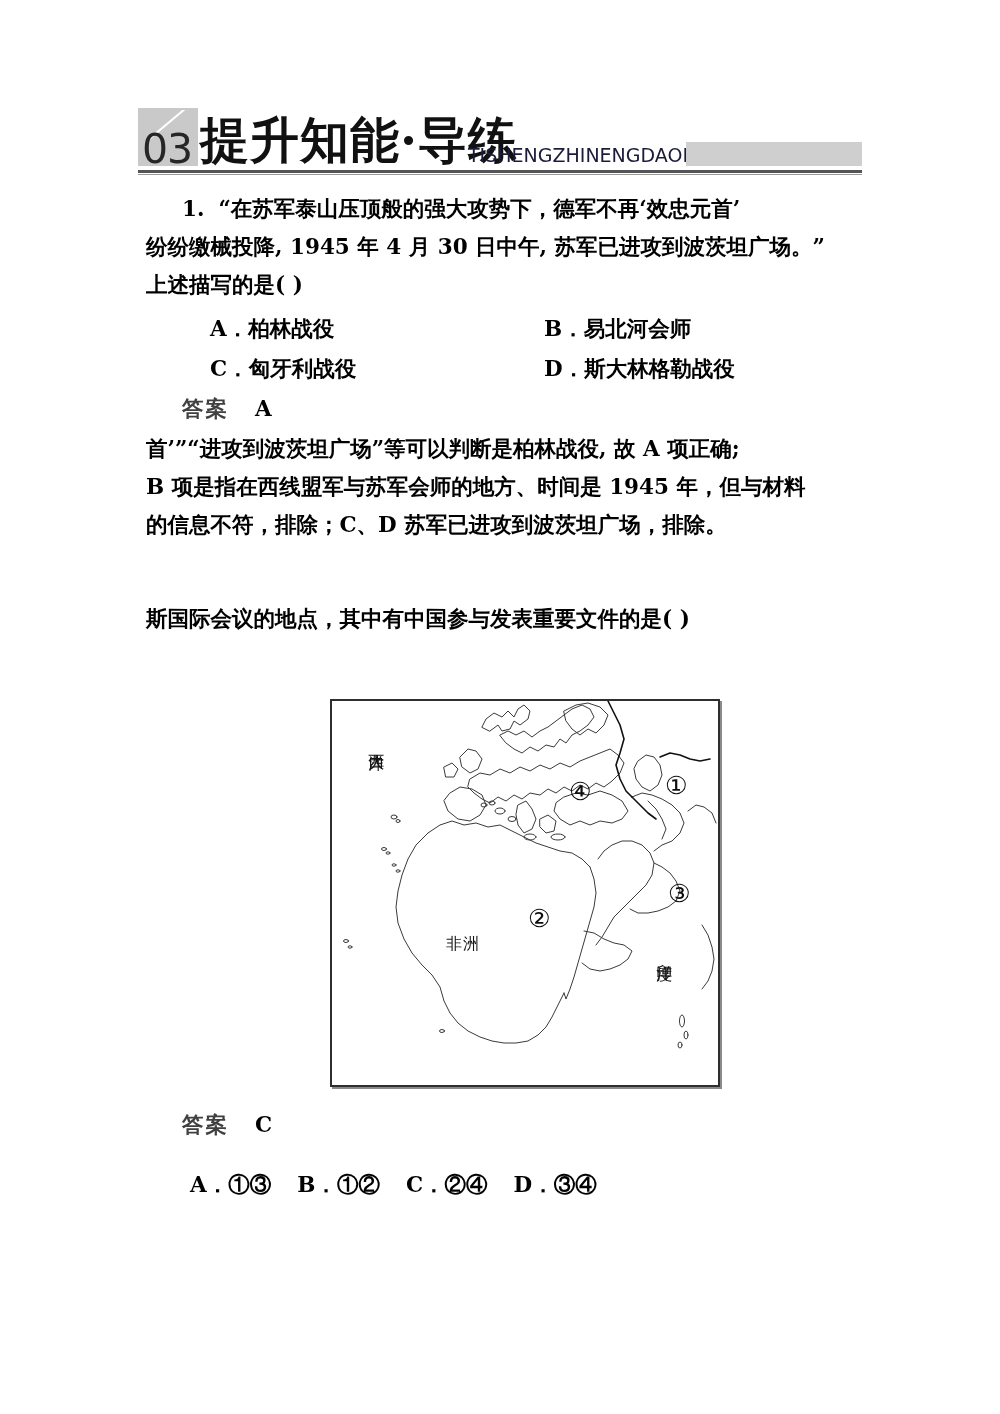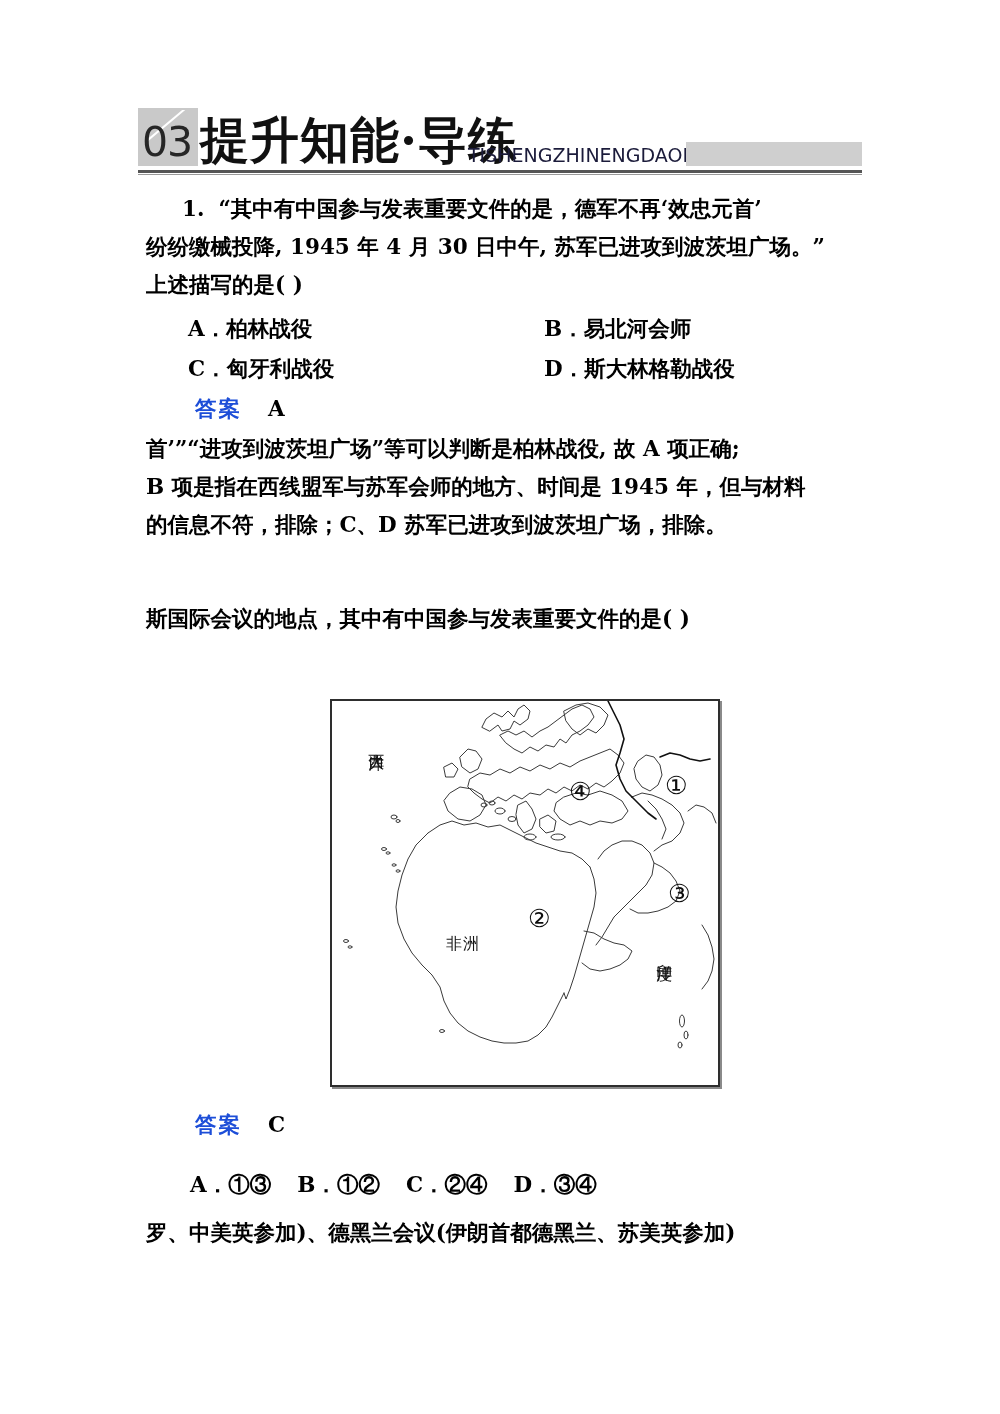--- a/index.html
+++ b/index.html
@@ -54,21 +54,21 @@
     top: 34px;
     width: 62px;
     height: 2px;
     background: #ffffff;
     transform: rotate(-40deg);
     transform-origin: left center;
   }
   .banner-num {
     position: absolute;
     left: 4px;
-    top: 12px;
+    top: 19px;
     font-family: "DejaVu Sans", "Liberation Sans", sans-serif;
     font-size: 41px;
     line-height: 44px;
     letter-spacing: -1px;
     color: #262626;
     font-weight: 400;
   }
   .banner-cn {
     position: absolute;
     left: 62px;
@@ -125,37 +125,36 @@
     font-size: 21.5px;
     line-height: 38px;
     font-weight: 700;
     color: #000;
     font-family: "DejaVu Serif", "Liberation Serif", serif;
   }
   .block .ind { display: inline-block; width: 36px; }
   .para-line { white-space: nowrap; }
 
   .label-answer {
-    color: #1d4ed8;
+    color: #404040;
     font-weight: 700;
     letter-spacing: 2px;
-    margin-left: 13px;
   }
   .label-analysis {
     color: #1414d2;
     font-weight: 700;
     letter-spacing: 3px;
   }
   .gap-sm { display: inline-block; width: 14px; }
   .gap-md { display: inline-block; width: 26px; }
 
   
   .opt-row { position: absolute; left: 146px; width: 716px; font-size: 21.5px;
              line-height: 38px; font-weight: 700; }
-  .opt-a { position: absolute; left: 42px; white-space: nowrap; }
+  .opt-a { position: absolute; left: 64px; white-space: nowrap; }
   .opt-b { position: absolute; left: 398px; white-space: nowrap; }
 
   
   .map-frame {
     position: absolute;
     left: 330px;
     top: 699px;
     width: 390px;
     height: 388px;
     background: #fff;
@@ -201,21 +200,21 @@
     <div class="banner-slash"></div>
     <div class="banner-num">03</div>
     <div class="banner-cn">提升知能·导练</div>
     <div class="banner-py">TISHENGZHINENGDAOLIAN</div>
     <div class="banner-tail"></div>
     <div class="banner-rule"></div>
     <div class="banner-rule2"></div>
   </div>
 
   <div class="block" style="top:190px;">
-    <div class="para-line"><span class="ind"></span><span>1.</span><span class="gap-sm"></span><span>“其中有中国参与发表重要文件的是，德军不再‘效忠元首’</span></div>
+    <div class="para-line"><span class="ind"></span><span>1.</span><span class="gap-sm"></span><span>“在苏军泰山压顶般的强大攻势下，德军不再‘效忠元首’</span></div>
     <div class="para-line">纷纷缴械投降, 1945 年 4 月 30 日中午, 苏军已进攻到波茨坦广场。”</div>
     <div class="para-line">上述描写的是(      )</div>
   </div>
 
   <div class="opt-row" style="top:310px;">
     <span class="opt-a"><span>A．</span><span>柏林战役</span></span>
     <span class="opt-b"><span>B．</span><span>易北河会师</span></span>
   </div>
 
   <div class="opt-row" style="top:350px;">
@@ -319,16 +318,15 @@
 
   <div class="q2opts">
     <span class="seg"><span>A．</span><span>①③</span></span><span class="seg"><span>B．</span><span>①②</span></span><span class="seg"><span>C．</span><span>②④</span></span><span class="seg"><span>D．</span><span>③④</span></span>
   </div>
 
   <div class="block" style="top:1106px;">
     <div class="para-line"><span class="ind"></span><span class="label-answer">答案</span><span class="gap-md"></span><span>C</span></div>
   </div>
 
   <div class="block" style="top:1210px; line-height:46px;">
-    <div class="para-line">罗、中美英参加)、德黑兰会议(伊朗首都德黑兰、苏美英参加)</div>
   </div>
 
 </div>
 
 </body></html>

